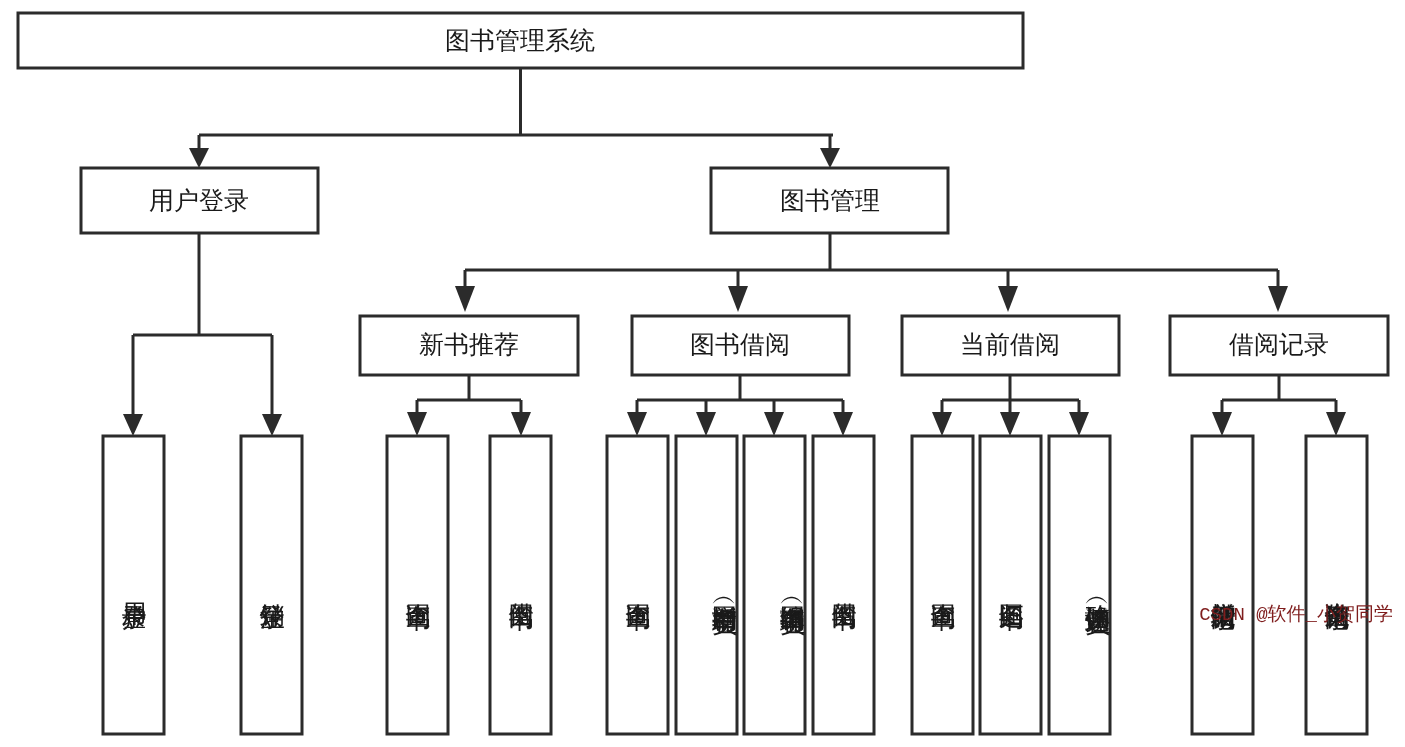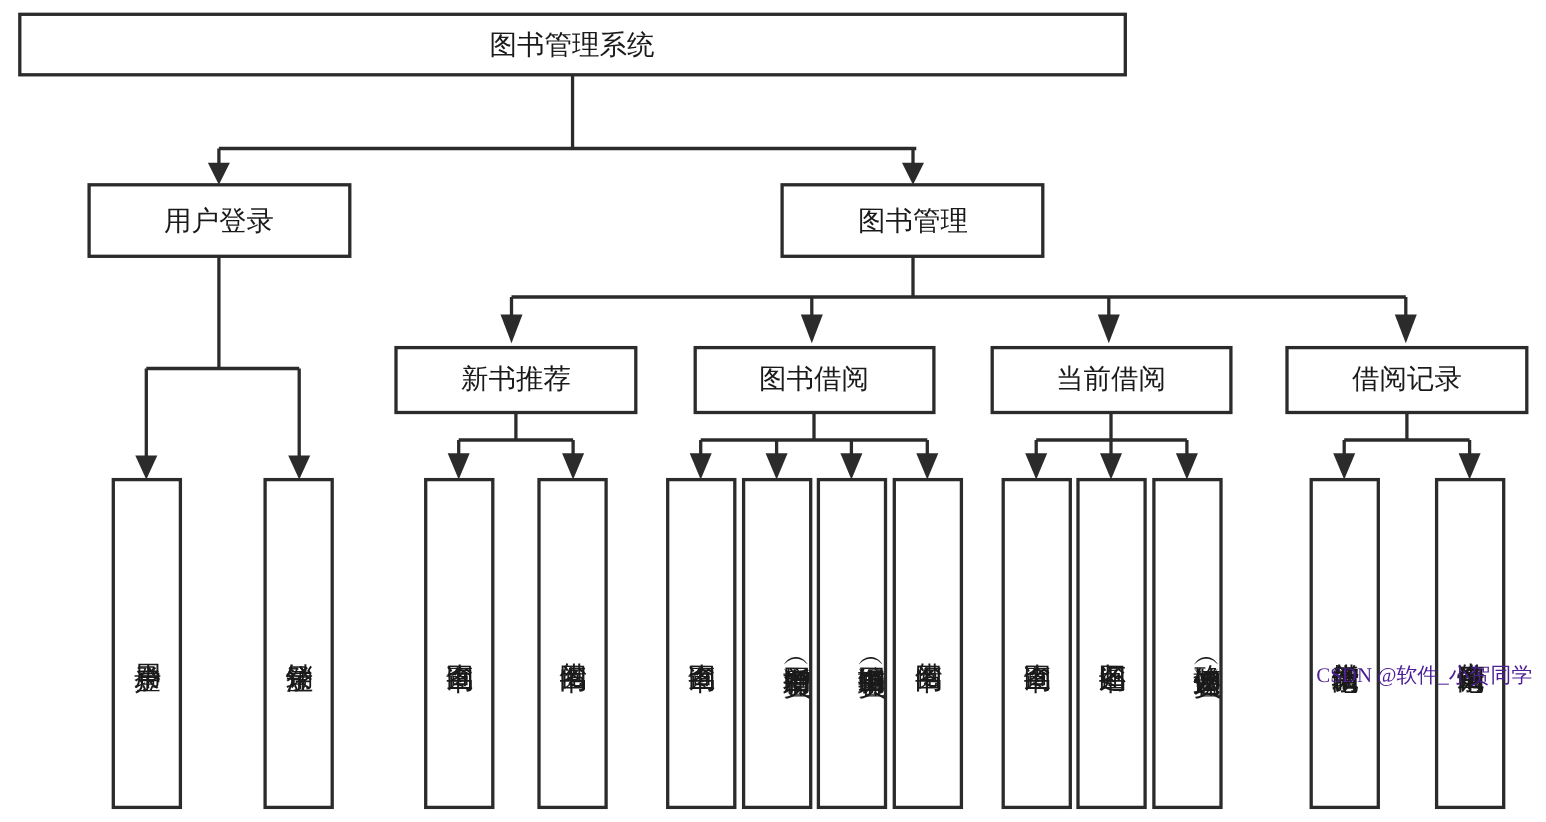--- a/index.html
+++ b/index.html
@@ -61,23 +61,23 @@
     color: #1a1a1a;
     letter-spacing: 1px;
     text-align: center;
     white-space: nowrap;
     pointer-events: none;
   }
   .watermark {
     position: absolute;
     right: 12px;
     bottom: 4px;
-    font-family: Liberation Serif, serif;
+    font-family: Liberation Mono, monospace;
     font-size: 19px;
-    color: #4c1d95;
+    color: #7f1d1d;
     white-space: nowrap;
   }
 </style>
 </head>
 <body>
 
 <div id="diagram-root">
 
   <svg id="tree-svg" viewBox="0 0 1405 747">
 

